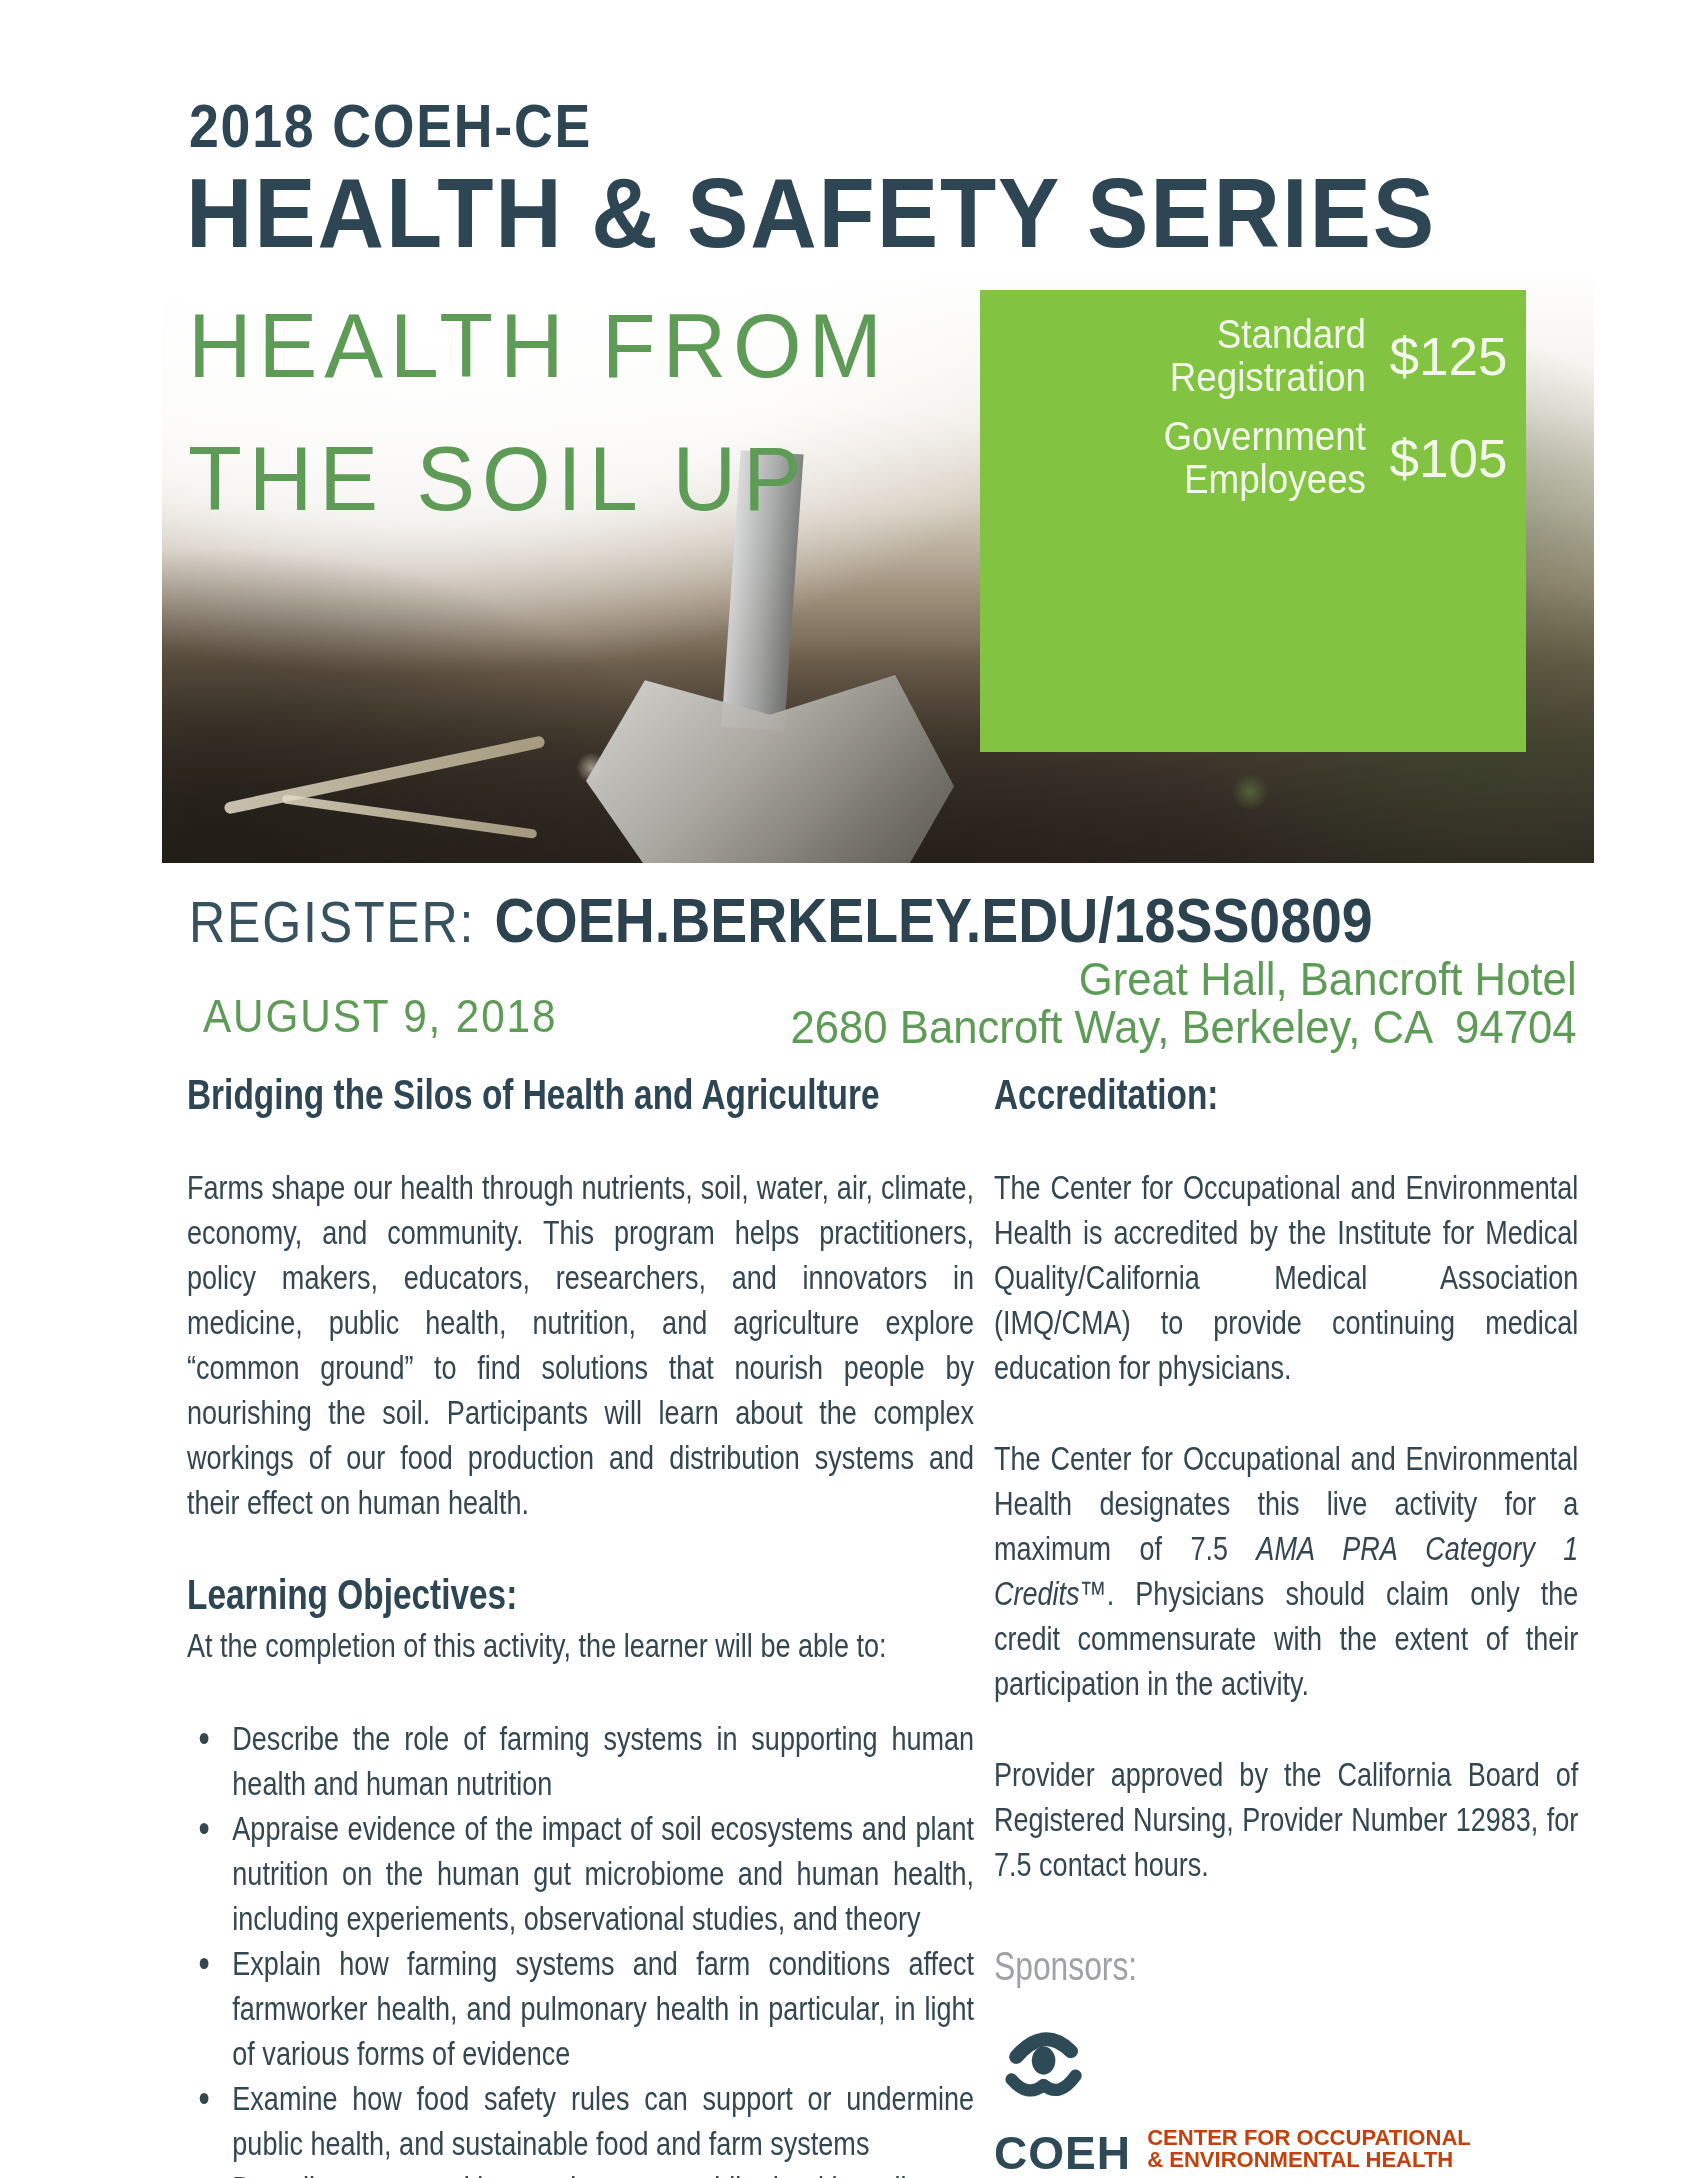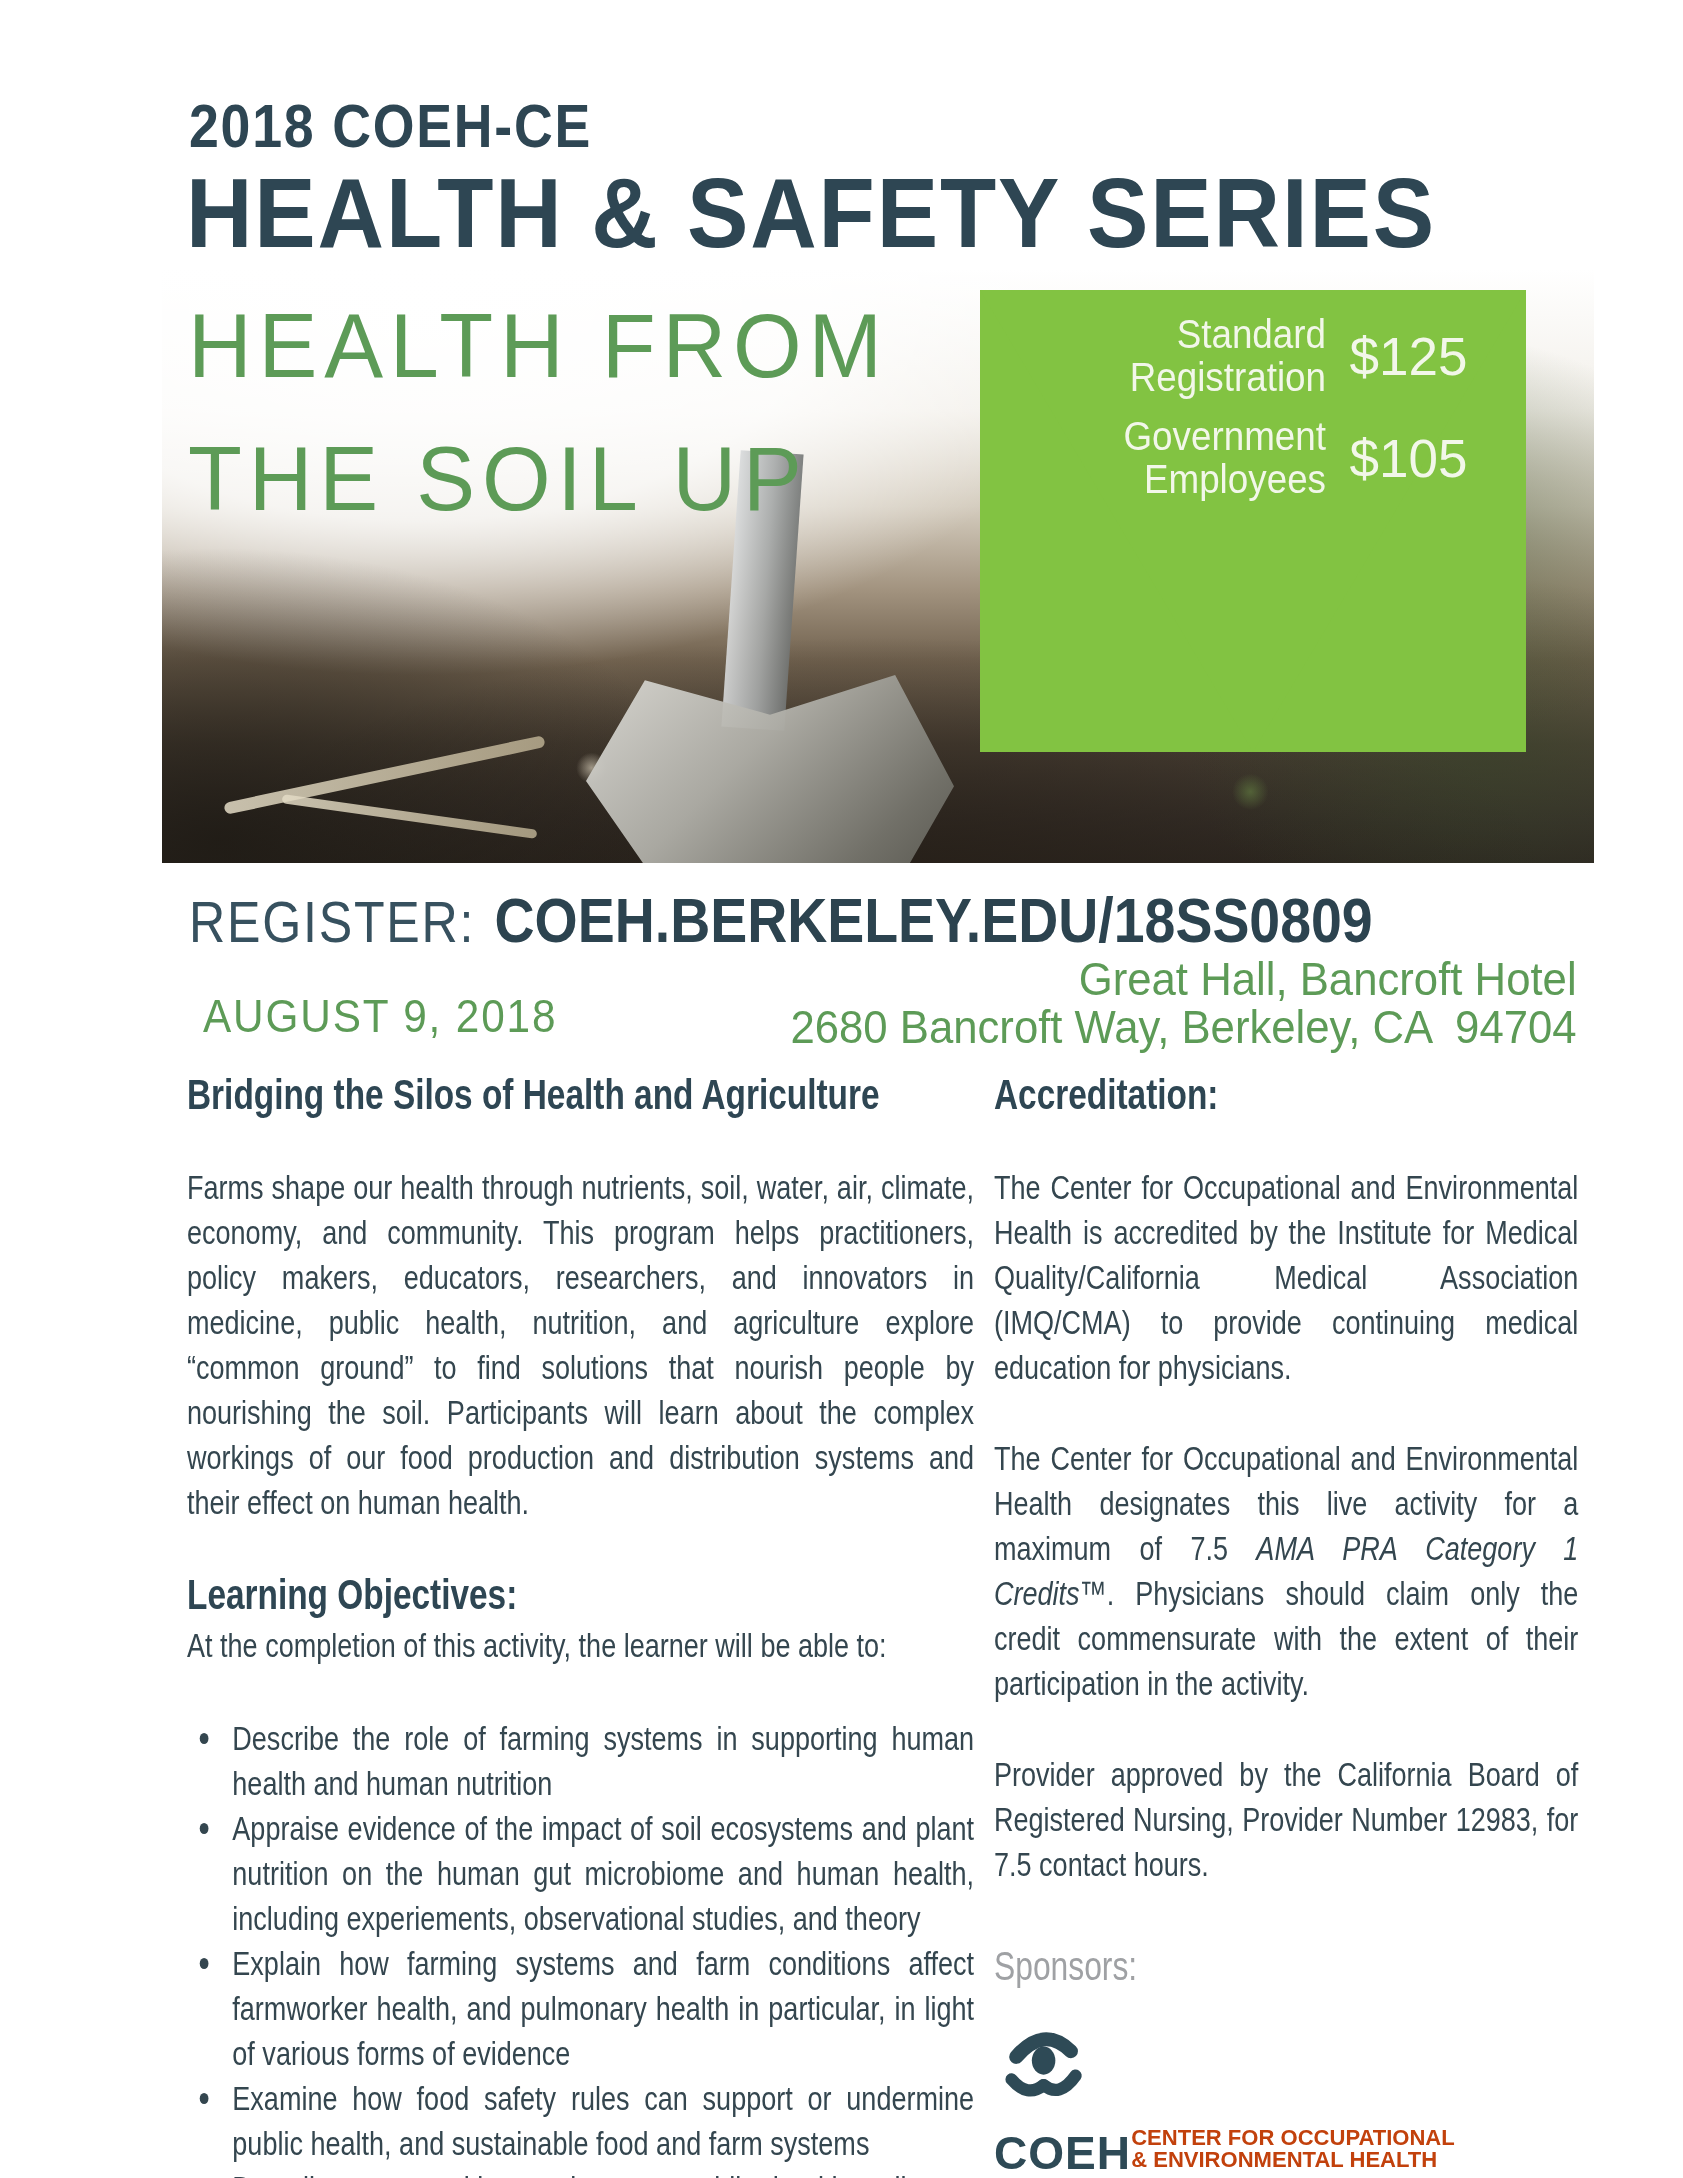--- a/index.html
+++ b/index.html
@@ -40,21 +40,21 @@
   .straw2 { left:119px; top:543px; width:257px; height:9px; transform:rotate(8deg); }
 
   .hero-title { position:absolute; left:26px; top:10px; z-index:3; color:#5d9b57;
       font-size:91px; line-height:133px; letter-spacing:7px; white-space:nowrap;
       transform:scaleX(0.97); transform-origin:0 0; }
 
   .price-triangle { position:absolute; left:818px; top:21px; width:546px; height:462px; z-index:2;
       background:#82c342; }
   .tri-shape { width:100%; height:100%; clip-path:polygon(0 0, 100% 0, 50% 100%); background:#82c342; }
   .pricing { position:absolute; left:818px; top:44px; width:546px; z-index:4;
-      display:flex; flex-direction:column; gap:16px; align-items:center; }
+      display:flex; flex-direction:column; gap:16px; align-items:center;padding-left:40px; }
   .price-row { display:flex; align-items:center; gap:24px; }
   .price-label { width:287px; text-align:right; color:#f2f7e9; font-size:40px; line-height:43px;
       transform:scaleX(0.92); transform-origin:100% 50%; }
   .price-value { color:#f2f7e9; font-size:53px; }
 
   
   .register { position:absolute; left:153px; top:884px; display:flex; align-items:baseline; gap:22px;
       white-space:nowrap; transform:scaleX(0.88); transform-origin:0 0; }
   .register-label { font-size:57px; font-weight:400; color:#37515f; letter-spacing:2px; }
   .register-url { font-size:63px; font-weight:700; color:#2c434f; }
@@ -77,21 +77,21 @@
   .sub-intro { font-size:34px; line-height:45px; margin:0 0 48px 0; }
   ul.objectives { margin:0; padding:0; list-style:none; font-size:34px; line-height:45px; text-align:justify; }
   ul.objectives li { position:relative; padding-left:57px; margin:0; }
   ul.objectives li::before { content:""; position:absolute; left:16px; top:17px; width:11px; height:11px;
       border-radius:50%; background:#34464f; }
   .italic { font-style:italic; }
 
   .sponsors-label { font-size:40px; color:#9fa1a4; margin:57px 0 34px 0; }
   .uncond { transform:scaleX(1.26); transform-origin:0 0; }
   .logo-coeh { width:416px; }
-  .coeh-wordrow { display:flex; align-items:flex-end; gap:0; margin-top:6px; }
+  .coeh-wordrow { display:flex; align-items:flex-end; gap:16px; margin-top:6px; }
   .coeh-word { font-size:46px; font-weight:700; color:#2e4a56; letter-spacing:1px; line-height:40px; }
   .coeh-tagline { font-size:22px; font-weight:700; color:#c2410c; line-height:22px; padding-bottom:2px; white-space:nowrap; }
 </style>
 </head>
 <body>
 
 <div class="page">
 
   <div class="kicker">2018 COEH-CE</div>
   <div class="series-title">HEALTH &amp; SAFETY SERIES</div>

